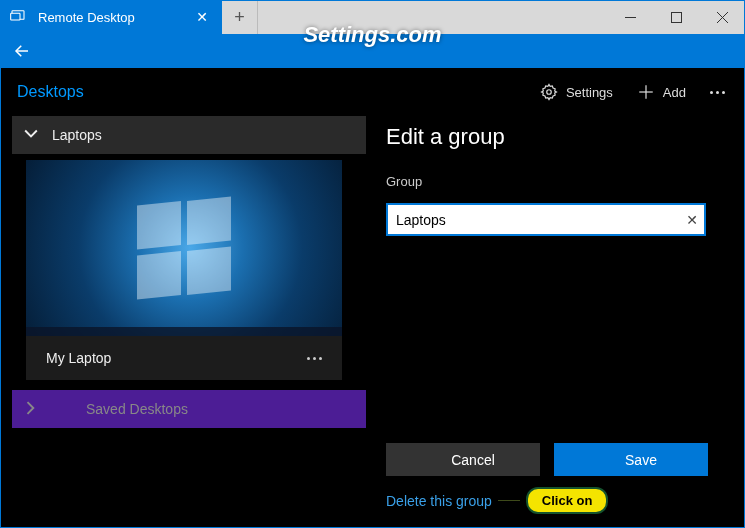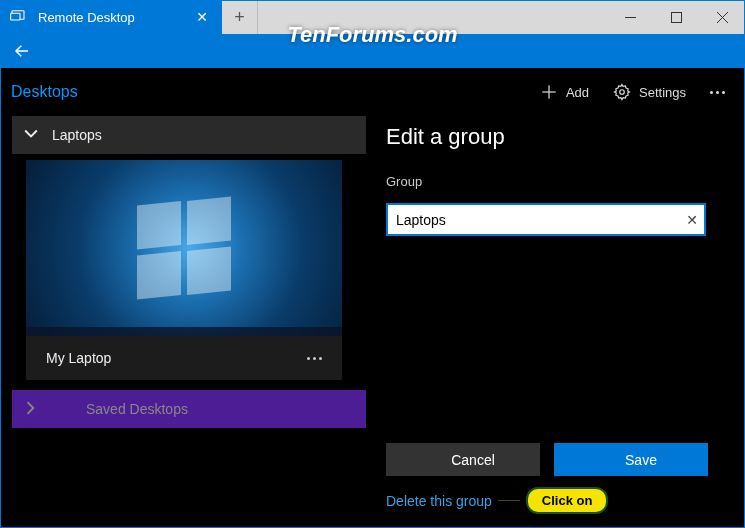--- a/index.html
+++ b/index.html
@@ -17,21 +17,21 @@
 .winctrl svg { width: 11px; height: 11px; }
 
 
 .backbar { height: 34px; background: #0078d7; display: flex; align-items: center; position: relative; }
 .backbtn { width: 44px; height: 34px; display: flex; align-items: center; justify-content: center; color: #fff; }
 .backbtn svg { width: 18px; height: 18px; }
 .watermark { position: absolute; left: 50%; transform: translateX(-50%); top: 22px; color: #fff; font-weight: bold; font-style: italic; font-size: 22px; text-shadow: 0 0 4px rgba(0,0,0,0.5); font-family: Verdana, sans-serif; pointer-events: none; z-index: 50;}
 
 
 .header { height: 48px; display: flex; align-items: center; padding: 0 10px; color: #fff; gap: 4px; }
-.header-title { color: #0099ff; font-size: 16px; font-weight: 400; margin-left: 1px; }
+.header-title { color: #0099ff; font-size: 16px; font-weight: 400; margin-left: 7px; }
 .hspacer { flex: 1; }
 .hbtn { display: flex; align-items: center; gap: 8px; color: #ddd; font-size: 13px; padding: 0 10px; height: 40px; cursor: pointer; }
 .hbtn svg { width: 18px; height: 18px; }
 .dots3 { display: flex; gap: 3px; padding: 0 10px; cursor: pointer; }
 .dots3 span { width: 3px; height: 3px; background: #ddd; border-radius: 50%; }
 
 
 .content { display: flex; position: absolute; top: 116px; left: 0; right: 0; bottom: 0; }
 .leftcol { width: 370px; padding: 0 4px 0 12px; }
 
@@ -108,38 +108,38 @@
 </div>
 
 <div class="backbar">
   <div class="backbtn">
     <svg viewBox="0 0 24 24" fill="none" stroke="#fff" stroke-width="2">
         <line x1="20" y1="12" x2="4" y2="12"></line>
         <polyline points="11,5 4,12 11,19"></polyline>
       </svg>
   </div>
 </div>
-<div class="watermark">TenForums.com</div>
+<div class="watermark">Settings.com</div>
 
 <div class="header">
   <span class="header-title">Desktops</span>
   <div class="hspacer"></div>
-  <div class="hbtn">
-    <svg viewBox="0 0 24 24" stroke="#ddd" stroke-width="1.6">
-        <line x1="12" y1="3" x2="12" y2="21"></line>
-        <line x1="3" y1="12" x2="21" y2="12"></line>
-      </svg>
-    <span>Add</span>
-  </div>
   <div class="hbtn">
     <svg viewBox="0 0 24 24" fill="none" stroke="#ddd" stroke-width="1.6">
       <circle cx="12" cy="12" r="3"></circle>
       <path d="M12 2l1.5 2.5 2.9-.6 1 2.8 2.8 1-.6 2.9L22 12l-2.4 1.4.6 2.9-2.8 1-1 2.8-2.9-.6L12 22l-1.5-2.5-2.9.6-1-2.8-2.8-1 .6-2.9L2 12l2.4-1.4-.6-2.9 2.8-1 1-2.8 2.9.6z"></path>
     </svg>
     <span>Settings</span>
+  </div>
+  <div class="hbtn">
+    <svg viewBox="0 0 24 24" stroke="#ddd" stroke-width="1.6">
+        <line x1="12" y1="3" x2="12" y2="21"></line>
+        <line x1="3" y1="12" x2="21" y2="12"></line>
+      </svg>
+    <span>Add</span>
   </div>
   <div class="dots3">
       <span></span>
       <span></span>
       <span></span>
     </div>
 </div>
 
 <div class="content">
   <div class="leftcol">

